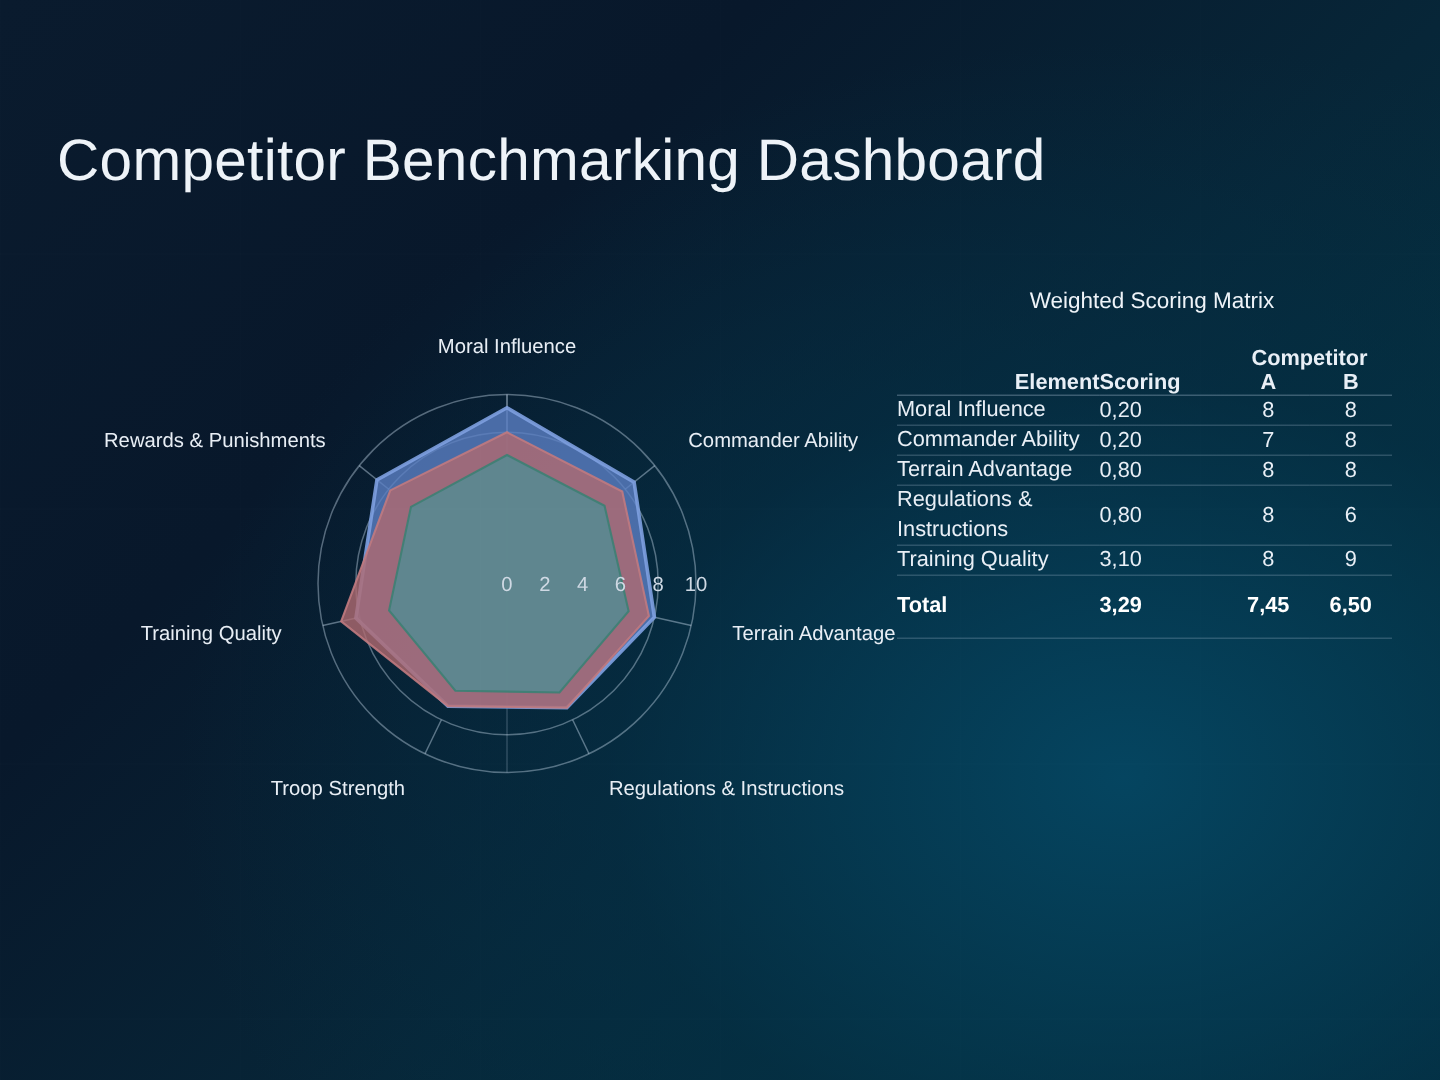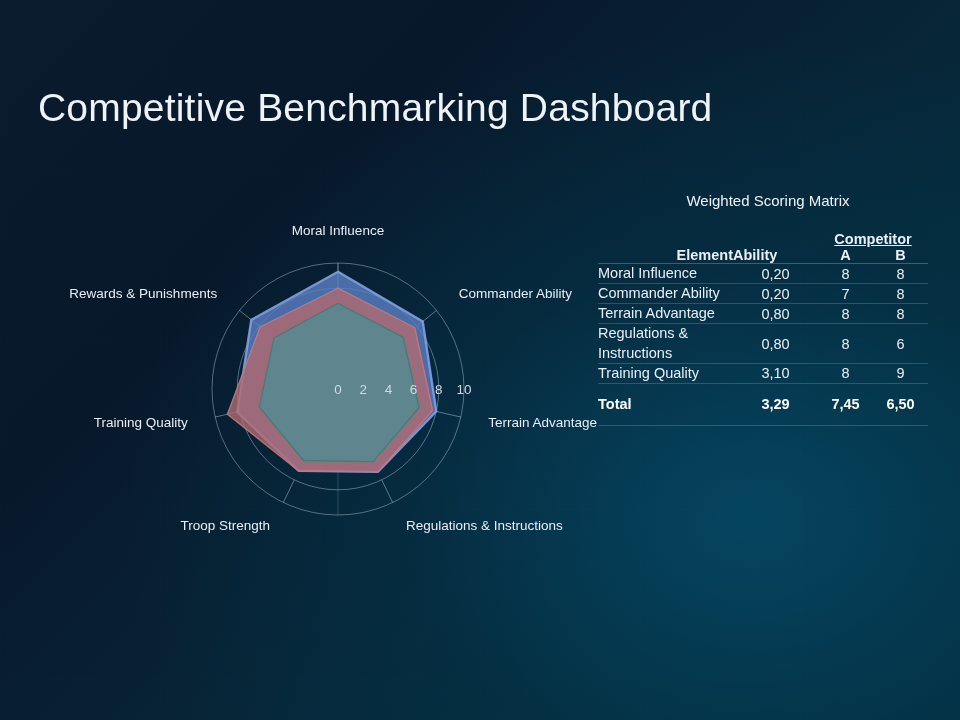--- a/index.html
+++ b/index.html
@@ -95,42 +95,41 @@
     font-size: 14.5px;
     padding: 0;
     vertical-align: middle;
   }
   .grp-head {
     text-align: center;
     font-weight: bold;
     font-size: 14.5px;
     padding-bottom: 3px;
     color: #f1f5fa;
-    text-decoration: underline;
   }
   .col-head {
     font-weight: bold;
     padding-bottom: 9px;
     color: #f1f5fa;
   }
   .col-head.h-el { text-align: right; padding-left: 22px; }
   .col-head.h-w  { text-align: left; }
   .col-head.h-a, .col-head.h-b { text-align: center; }
   thead tr.head-row2 th { border-bottom: 1px solid rgba(190,210,228,0.30); }
 
   tbody tr td { border-bottom: 1px solid rgba(190,210,228,0.22); }
   tbody tr:last-child td { border-bottom: 1px solid rgba(190,210,228,0.22); }
   .cell-el {
     text-align: left;
     padding: 9px 6px 9px 22px;
     line-height: 1.32;
     color: #dfe7f0;
   }
   .cell-w {
-    text-align: center;
+    text-align: left;
     color: #dfe7f0;
     vertical-align: top;
     padding-top: 11px;
     margin-top: 30px;
   }
   .cell-a, .cell-b {
     text-align: center;
     color: #dfe7f0;
     vertical-align: top;
     padding-top: 11px;
@@ -144,21 +143,21 @@
   tr.total-row td.cell-w,
   tr.total-row td.cell-a,
   tr.total-row td.cell-b { vertical-align: middle; padding-top: 11px; }
   tr.total-row td.cell-el { vertical-align: middle; }
 </style>
 </head>
 <body>
 
 <div id="root">
 
-  <div class="page-title">Competitive Benchmarking Dashboard</div>
+  <div class="page-title">Competitor Benchmarking Dashboard</div>
 
   <div class="radar-panel">
     <svg class="radar-svg" viewBox="0 0 600 420">
       <g id="radar-grid">
           <circle cx="338" cy="219" r="100.80000000000001" fill="none" stroke="rgba(196,214,232,0.42)" stroke-width="1"></circle>
           <circle cx="338" cy="219" r="126" fill="none" stroke="rgba(196,214,232,0.42)" stroke-width="1"></circle>
           <line x1="338" y1="118.19999999999999" x2="338" y2="93" stroke="rgba(196,214,232,0.45)" stroke-width="1"></line>
           <line x1="416.8086134327774" y1="156.15222797263965" x2="436.51076679097173" y2="140.44028496579958" stroke="rgba(196,214,232,0.45)" stroke-width="1"></line>
           <line x1="436.2727335479278" y1="241.43011014279648" x2="460.8409169349098" y2="247.03763767849563" stroke="rgba(196,214,232,0.45)" stroke-width="1"></line>
           <line x1="381.73548090304985" y1="309.81766188456385" x2="392.6693511288123" y2="332.5220773557048" stroke="rgba(196,214,232,0.45)" stroke-width="1"></line>
@@ -203,21 +202,21 @@
           <col class="c-b">
       </colgroup>
       <thead>
         <tr class="head-row1">
           <th></th>
           <th></th>
           <th class="grp-head" colspan="2">Competitor</th>
         </tr>
         <tr class="head-row2">
           <th class="col-head h-el">Element</th>
-          <th class="col-head h-w">Ability</th>
+          <th class="col-head h-w">Scoring</th>
           <th class="col-head h-a">A</th>
           <th class="col-head h-b">B</th>
         </tr>
       </thead>
       <tbody id="matrix-body">
           <tr>
             <td class="cell-el">Moral Influence</td>
             <td class="cell-w">0,20</td>
             <td class="cell-a">8</td>
             <td class="cell-b">8</td>

